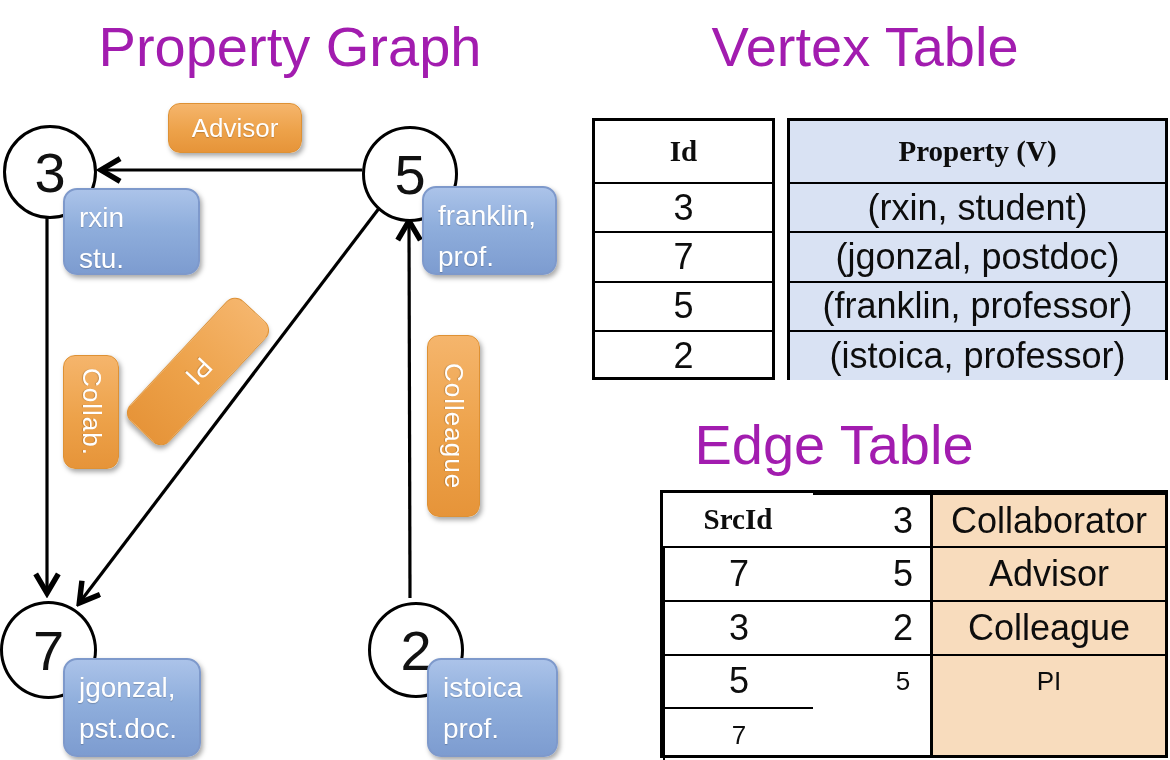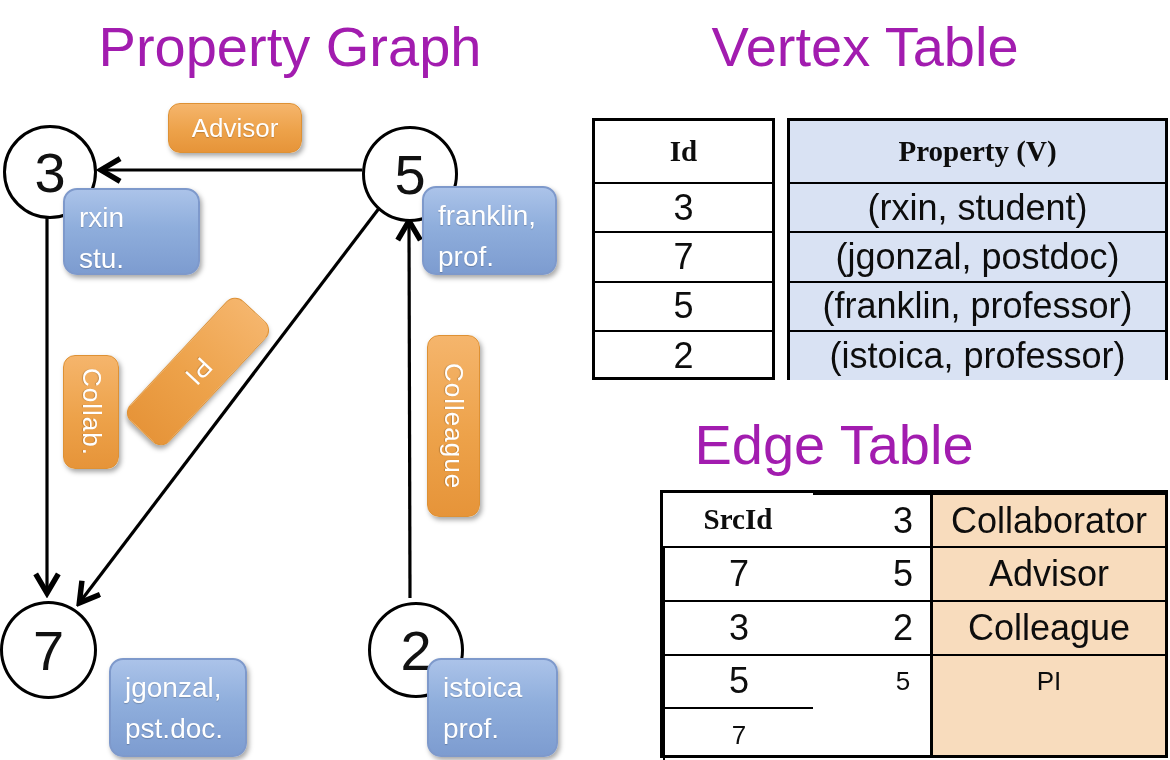--- a/index.html
+++ b/index.html
@@ -79,21 +79,21 @@
   </div>
 
   <div class="propbox" style="left:63px;top:188px;width:137px;height:87px;">
     <div>rxin</div>
     <div>stu.</div>
   </div>
   <div class="propbox" style="left:422px;top:186px;width:135px;height:89px;">
     <div>franklin,</div>
     <div>prof.</div>
   </div>
-  <div class="propbox" style="left:63px;top:658px;width:138px;height:99px;margin-left:46px;">
+  <div class="propbox" style="left:63px;top:658px;width:138px;height:99px;">
     <div>jgonzal,</div>
     <div>pst.doc.</div>
   </div>
   <div class="propbox" style="left:427px;top:658px;width:131px;height:99px;">
     <div>istoica</div>
     <div>prof.</div>
   </div>
 
   <div class="elabel" style="left:168px;top:103px;width:134px;height:50px;">Advisor</div>
   <div class="elabel vert" style="left:63px;top:355px;width:56px;height:114px;">Collab.</div>

